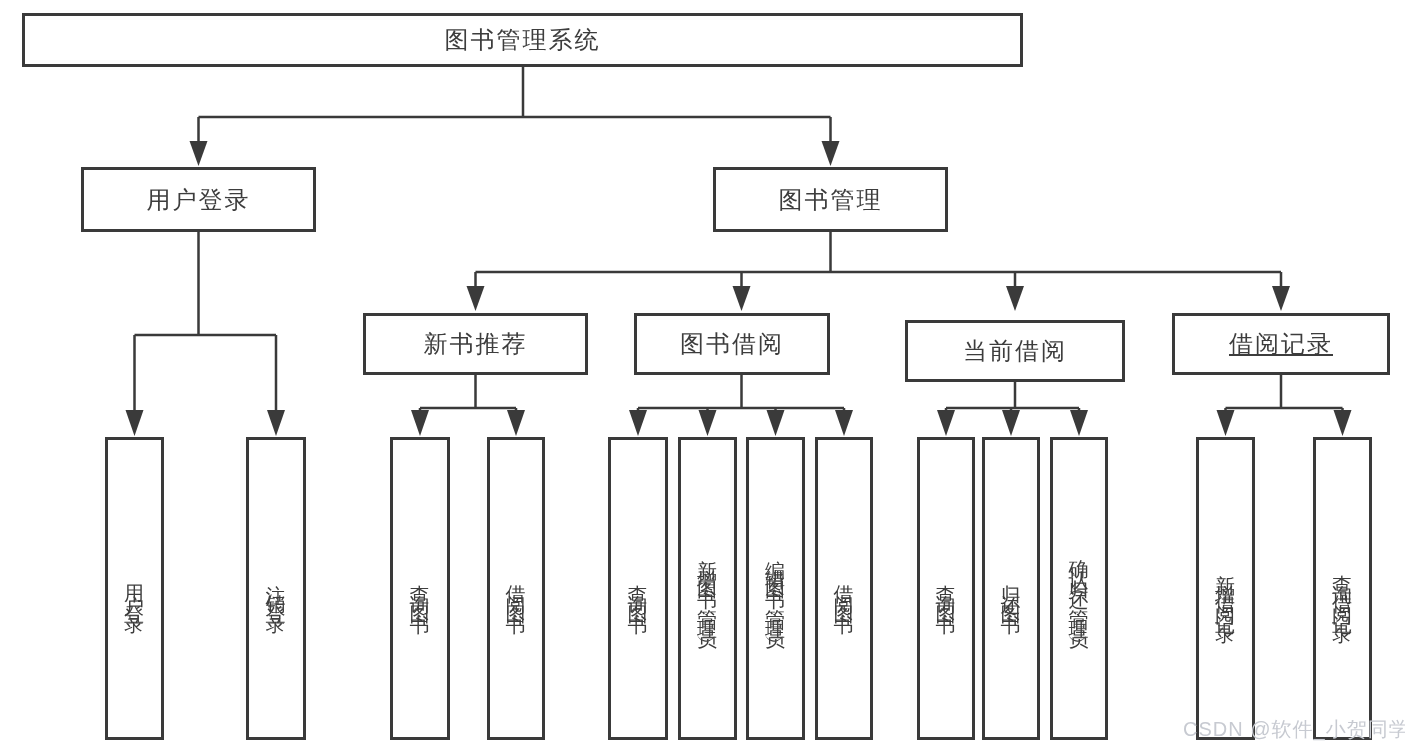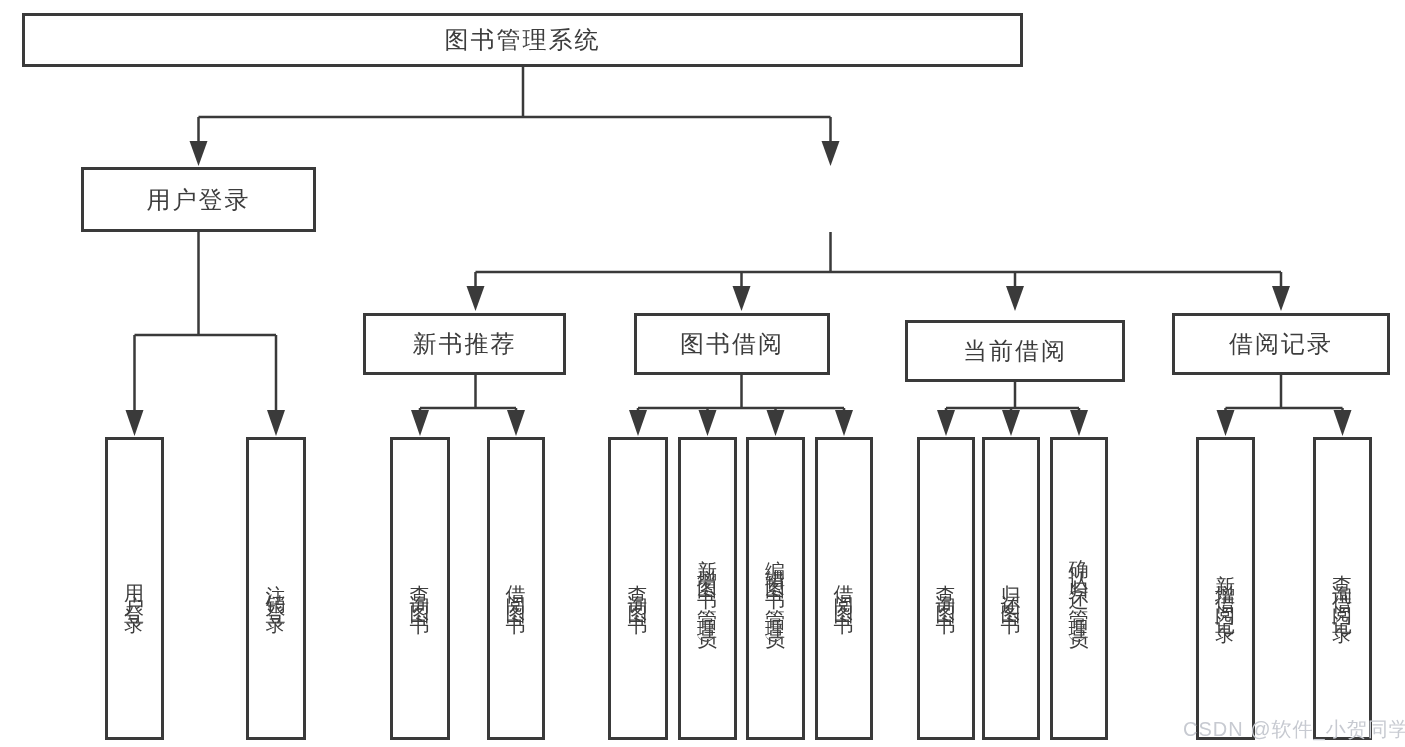--- a/index.html
+++ b/index.html
@@ -99,31 +99,34 @@
     </g>
   </svg>
 
   <div class="box" style="left:22px; top:13px; width:1001px; height:54px;">
     <span class="hlabel">图书管理系统</span>
   </div>
 
   <div class="box" style="left:81px; top:167px; width:235px; height:65px;">
     <span class="hlabel">用户登录</span>
   </div>
+  <div class="box" style="left:713px; top:167px; width:235px; height:65px;">
+    <span class="hlabel">图书管理</span>
+  </div>
 
-  <div class="box" style="left:363px; top:313px; width:203px; height:62px;font-family:Liberation Serif, serif;">
+  <div class="box" style="left:363px; top:313px; width:225px; height:62px;font-family:Liberation Serif, serif;">
     <span class="hlabel">新书推荐</span>
   </div>
   <div class="box" style="left:634px; top:313px; width:196px; height:62px;">
     <span class="hlabel">图书借阅</span>
   </div>
   <div class="box" style="left:905px; top:313px; width:220px; height:62px;margin-top:7px;">
     <span class="hlabel">当前借阅</span>
   </div>
-  <div class="box" style="left:1172px; top:313px; width:218px; height:62px;">
+  <div class="box" style="left:1172px; top:313px; width:218px; height:62px;text-decoration:underline;">
     <span class="hlabel">借阅记录</span>
   </div>
 
   <div class="box leaf" style="left:105px; width:59px;">
     <span class="vlabel">用户登录</span>
   </div>
   <div class="box leaf" style="left:246px; width:60px;">
     <span class="vlabel">注销登录</span>
   </div>
 

